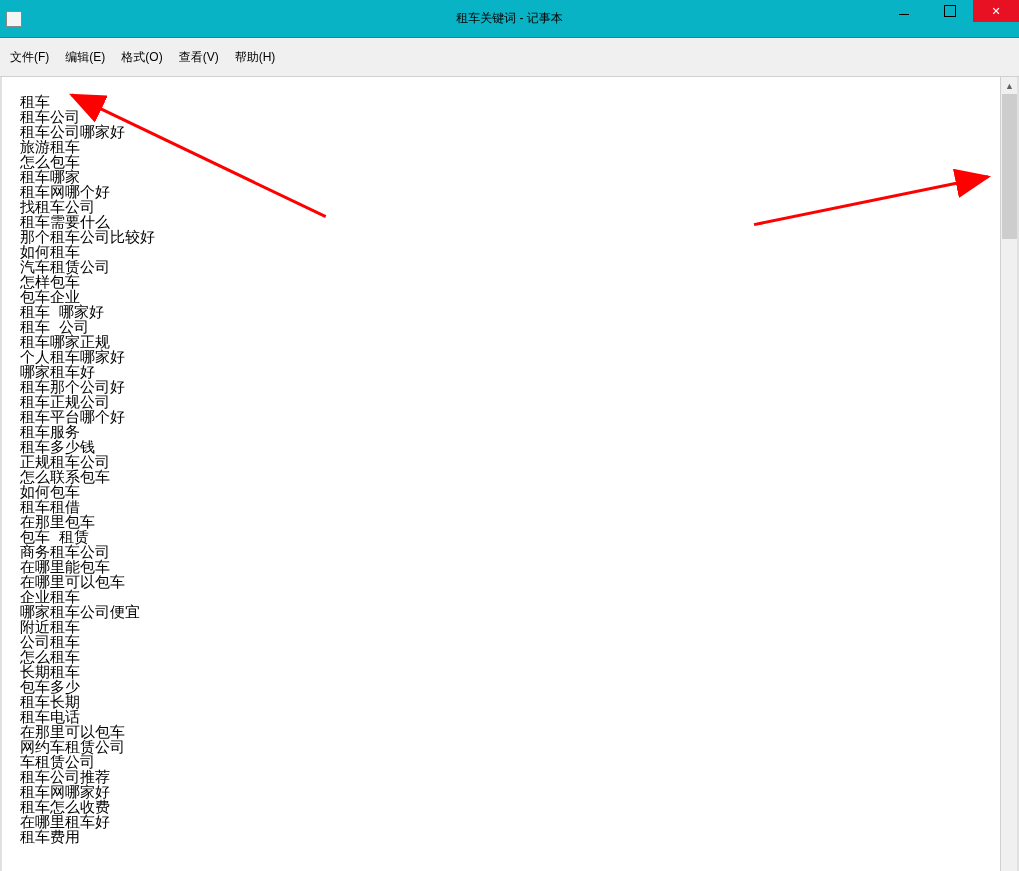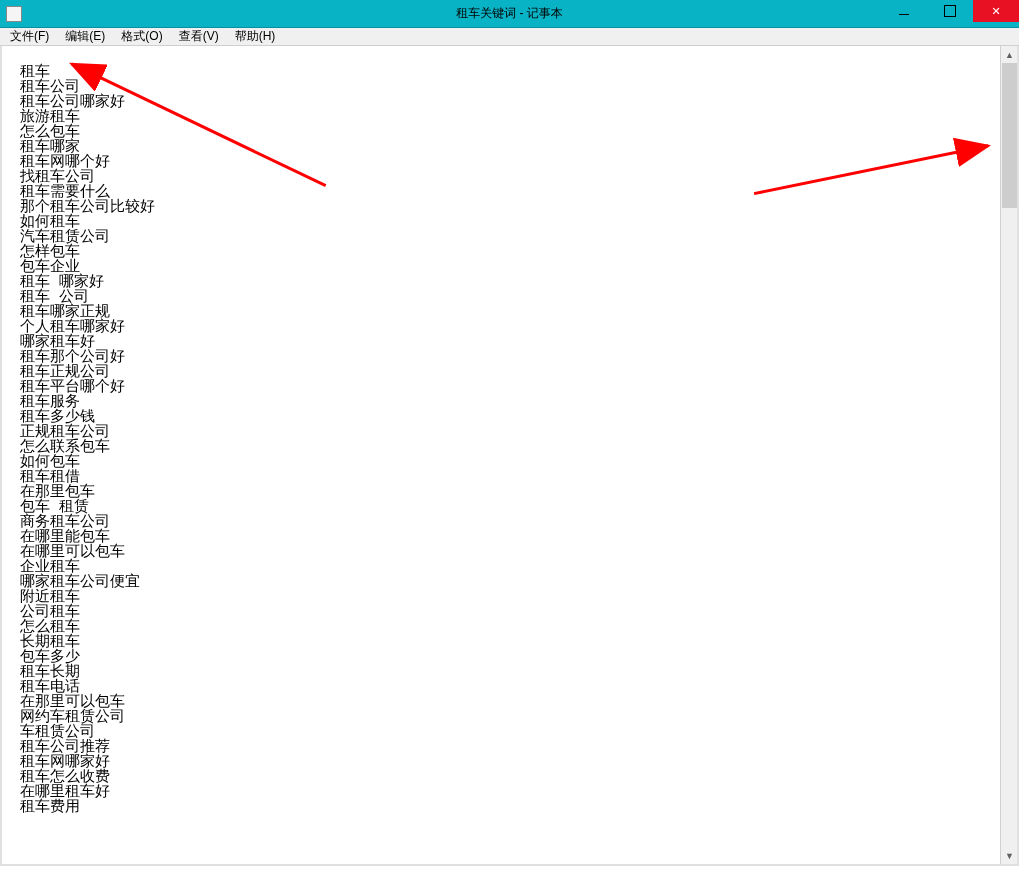--- a/index.html
+++ b/index.html
@@ -10,21 +10,21 @@
     body {
       font-family: "Microsoft YaHei", "SimSun", sans-serif;
       font-size: 12px;
       background: #ffffff;
       width: 1019px;
       height: 871px;
       overflow: hidden;
       position: relative;
     }
     .titlebar {
-      height: 28px;
+      height: 38px;
       background: #09b3c6;
       display: flex;
       align-items: center;
       position: relative;
       border-bottom: 1px solid #0a8fa0;
     }
     .titlebar-icon {
       width: 16px;
       height: 16px;
       margin-left: 6px;
@@ -74,21 +74,21 @@
     .win-btn.close {
       background: #e81123;
       color: #fff;
     }
     .win-btn.close::before {
       content: "✕";
       font-size: 11px;
       color: #fff;
     }
     .menubar {
-      height: 18px;
+      height: 39px;
       background: #f0f0f0;
       border-bottom: 1px solid #d0d0d0;
       display: flex;
       align-items: center;
       padding-left: 2px;
     }
     .menu-item {
       padding: 2px 8px;
       font-size: 12px;
       cursor: default;

